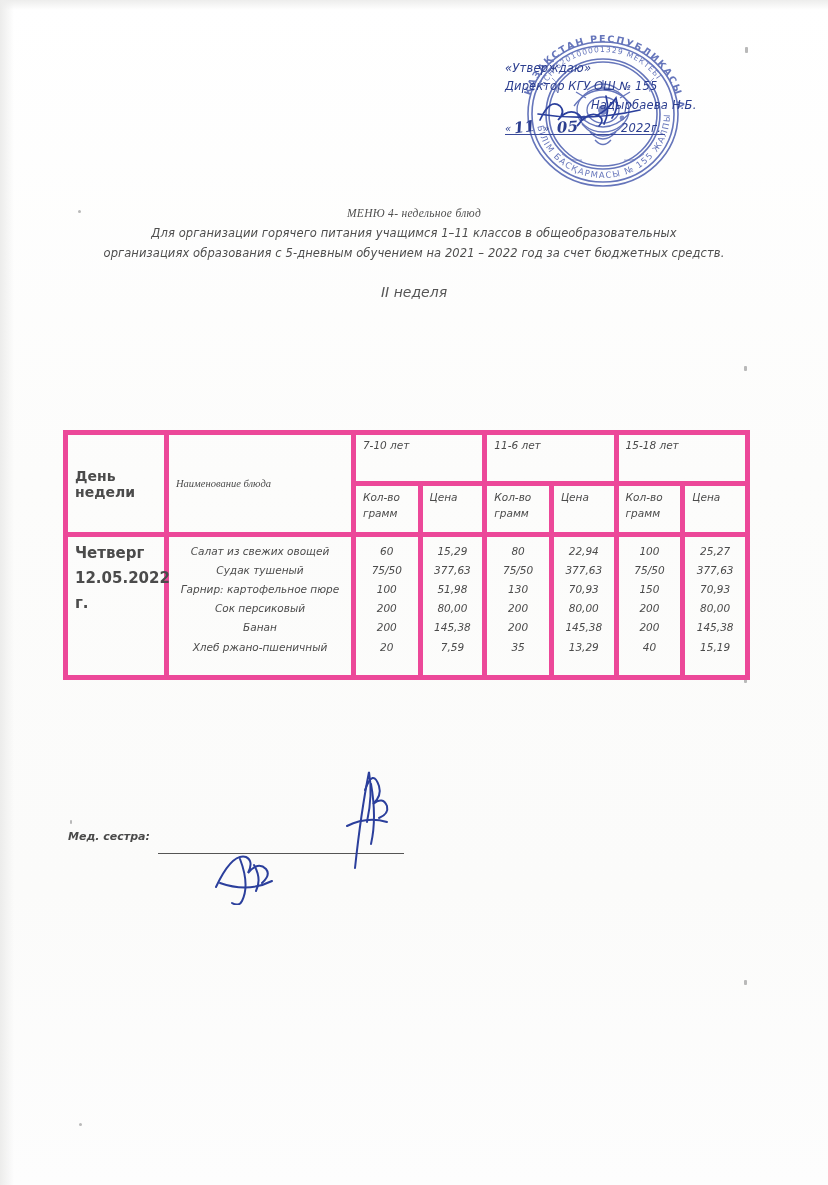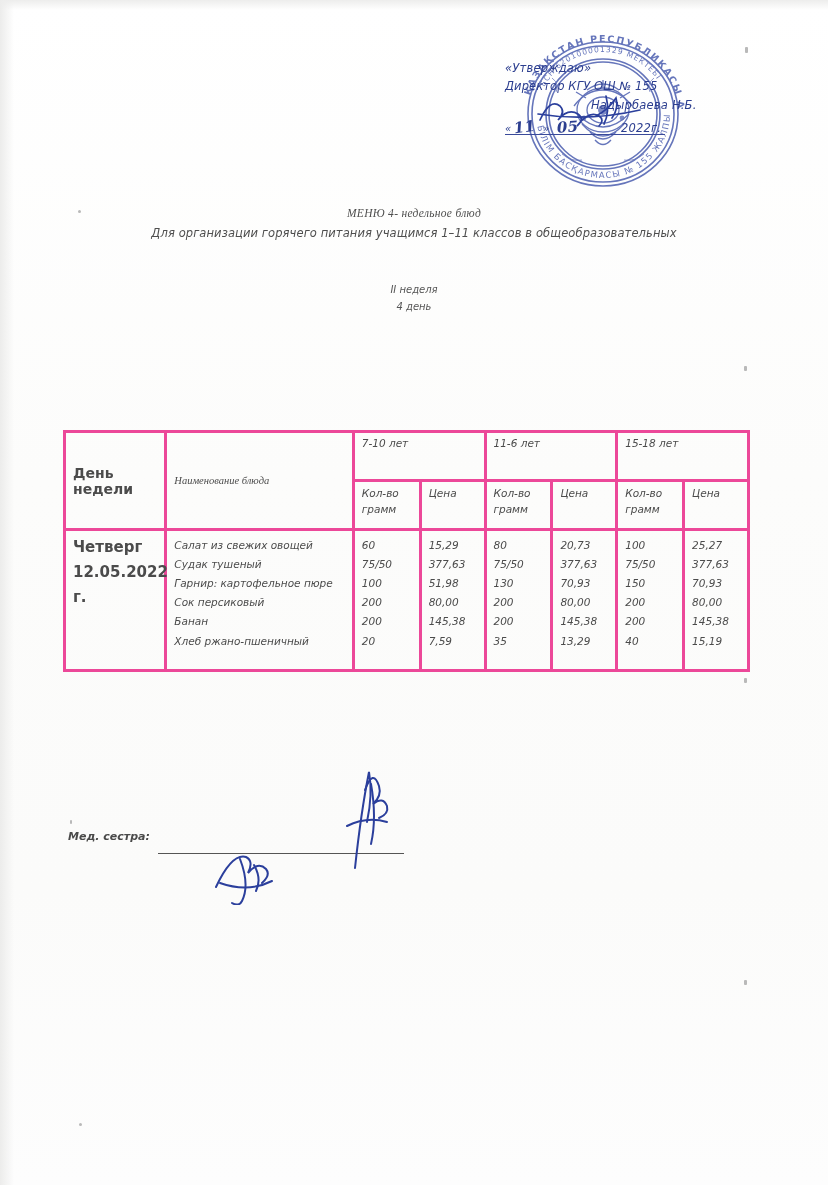--- a/index.html
+++ b/index.html
@@ -136,39 +136,39 @@
   .title-block .t2 { letter-spacing: 0.1px; }
   .title-block .t3 { letter-spacing: 0.1px; }
 
   .week-block {
     position: absolute;
     left: 0;
     top: 281px;
     width: 828px;
     text-align: center;
     font-style: italic;
-    font-size: 10px;
+    font-size: 14px;
     line-height: 1.7;
     color: #555;
   }
 
   
   .menu-table {
     position: absolute;
     left: 63px;
     top: 430px;
     width: 687px;
     border-collapse: collapse;
     font-size: 10.5px;
     font-style: italic;
     color: #4b4b4b;
     table-layout: fixed;
   }
   .menu-table td, .menu-table th {
-    border: 3px solid #ec4899;
+    border: 5px solid #ec4899;
     padding: 4px 7px;
     text-align: left;
     vertical-align: top;
     font-weight: normal;
     font-style: italic;
   }
   .menu-table .hdr-day {
     vertical-align: middle;
     font-weight: bold;
     font-style: normal;
@@ -195,21 +195,21 @@
     font-size: 15px;
   }
   .menu-table .body-day .dayname { display: block; }
   .menu-table .body-day .daydate { display: block; }
   .menu-table .body-cell {
     vertical-align: top;
     line-height: 1.82;
     padding-top: 5px;
     padding-bottom: 18px;
   }
-  .menu-table .body-cell div { white-space: nowrap; }
+  .menu-table .body-cell div { white-space: nowrap; text-align: center; }
 
   .col-day   { width: 100px; }
   .col-dish  { width: 185px; }
   .col-g     { width: 66px; }
   .col-p     { width: 64px; }
 
   
   .footer {
     position: absolute;
     left: 68px;
@@ -338,25 +338,25 @@
       <path d="M 4,30 q 10,-22 20,-14 q 6,6 -2,14 q 10,-12 20,-6 q 7,5 -1,12 q 12,-16 22,-10 q 6,4 0,10"></path>
       <path d="M 60,26 q 12,-6 20,-18 q 3,10 -4,20"></path>
       <path d="M 2,24 q 50,8 102,-4"></path>
       <path d="M 70,6 q 4,16 -2,28"></path>
     </g>
   </svg>
 
   <div class="title-block">
     <div class="t1">МЕНЮ 4- недельное блюд</div>
     <div class="t2">Для организации горячего питания учащимся 1–11 классов в общеобразовательных</div>
+    <div class="t3">организациях образования с 5-дневным обучением на 2021 – 2022 год за счет бюджетных средств.</div>
   </div>
 
   <div class="week-block">
     <div>II неделя</div>
-    <div>4 день</div>
   </div>
 
   <table class="menu-table">
     <colgroup>
       <col class="col-day">
         <col class="col-dish">
       <col class="col-g">
         <col class="col-p">
       <col class="col-g">
         <col class="col-p">
@@ -412,21 +412,21 @@
         </td>
         <td class="body-cell">
           <div>80</div>
           <div>75/50</div>
           <div>130</div>
           <div>200</div>
           <div>200</div>
           <div>35</div>
         </td>
         <td class="body-cell">
-          <div>20,73</div>
+          <div>22,94</div>
           <div>377,63</div>
           <div>70,93</div>
           <div>80,00</div>
           <div>145,38</div>
           <div>13,29</div>
         </td>
         <td class="body-cell">
           <div>100</div>
           <div>75/50</div>
           <div>150</div>

